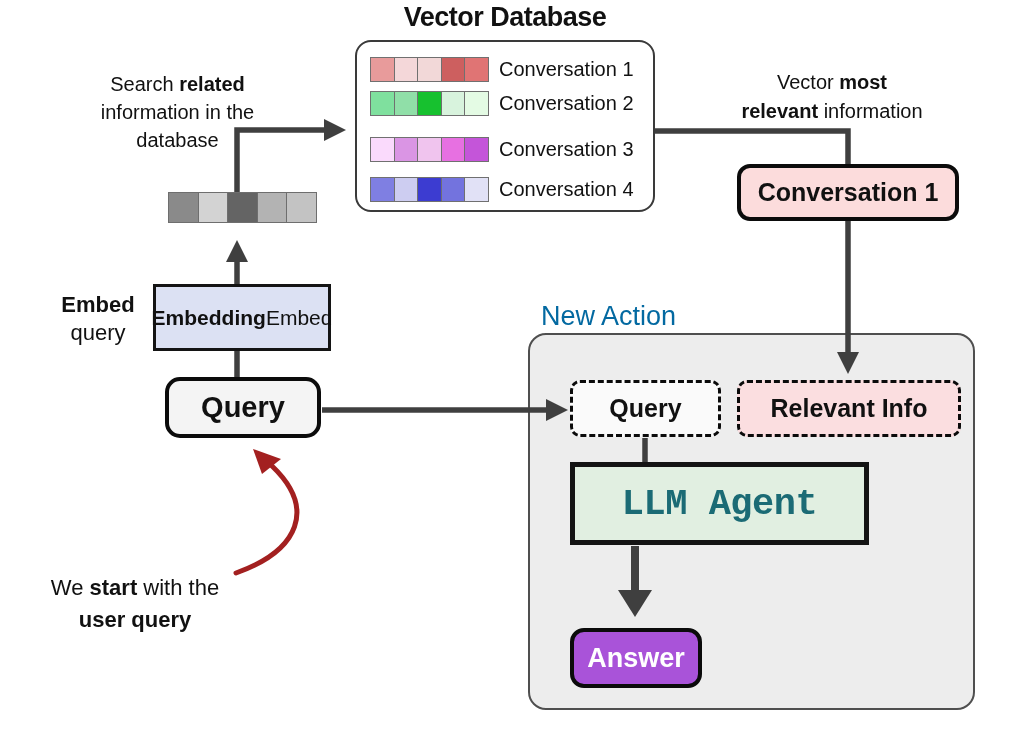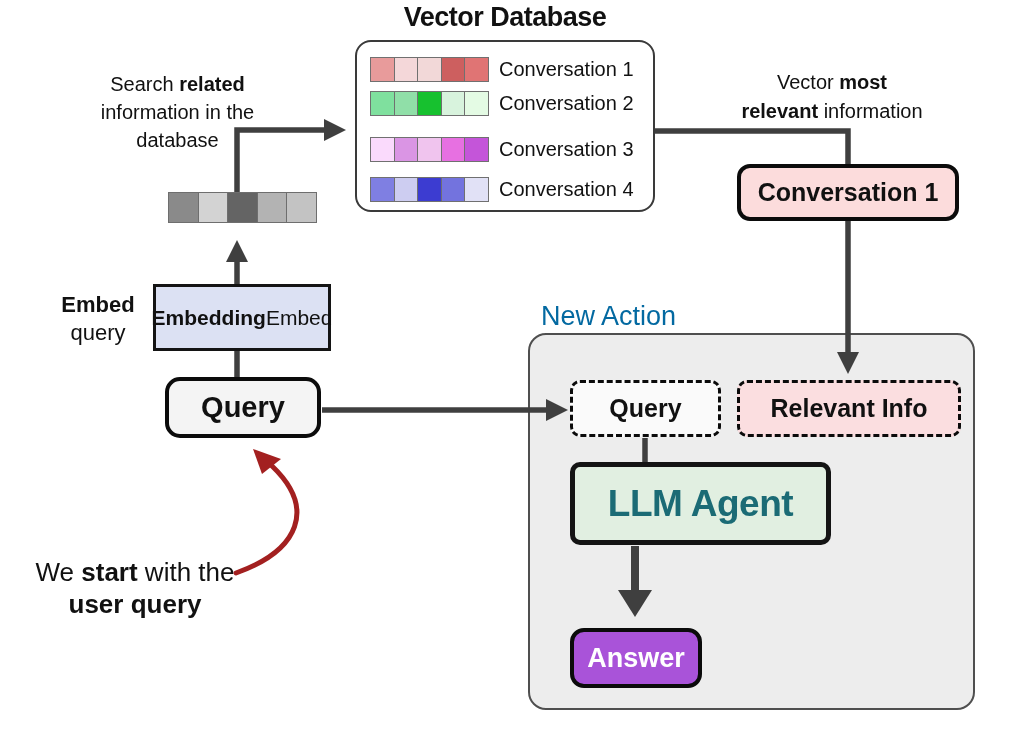--- a/index.html
+++ b/index.html
@@ -19,21 +19,21 @@
   .vdb-row { position:absolute; left:13px; display:flex; align-items:center; }
   .cellset { display:flex; }
   .cell { width:25px; height:25px; box-sizing:border-box; border:1.5px solid #707070; margin-left:-1.5px; }
   .cell:first-child { margin-left:0; }
   .row-label { font-size:20px; margin-left:10px; white-space:nowrap; }
 
   .note { text-align:center; }
   .search-note { left:55px; top:70px; width:245px; font-size:20px; line-height:28px; }
   .embed-note { left:48px; top:291px; width:100px; font-size:22px; line-height:28px; }
   .extract-note { left:712px; top:68px; width:240px; font-size:20px; line-height:29px; }
-  .start-note { left:35px; top:556px; width:200px; font-size:26px; line-height:32px; }
+  .start-note { left:35px; top:572px; width:200px; font-size:22px; line-height:32px; }
 
   .gray-vector { left:168px; top:192px; display:flex; }
   .gcell { width:31px; height:31px; box-sizing:border-box; border:1.5px solid #6e6e6e; margin-left:-1.5px; }
   .gcell:first-child { margin-left:0; }
 
   .flexc { display:flex; align-items:center; justify-content:center; text-align:center; box-sizing:border-box; }
 
   .embedding-model-box { left:153px; top:284px; width:178px; height:67px; border:3.5px solid #141414;
     font-size:21px; line-height:26px; flex-direction:row; }
   .query-box { left:165px; top:377px; width:156px; height:61px; border:4px solid #0b0b0b; border-radius:15px;
@@ -42,22 +42,22 @@
   .new-action-label { left:541px; top:301px; font-size:27px; color:#0369a1; }
   .new-action-container { left:528px; top:333px; width:447px; height:377px; box-sizing:border-box;
     border:2.5px solid #4f4f4f; border-radius:18px; }
 
   .conversation1-box { left:737px; top:164px; width:222px; height:57px; border:4px solid #0b0b0b;
     border-radius:13px; font-size:25px; font-weight:700; }
   .dashed-box { border:3.5px dashed #0b0b0b; border-radius:10px; font-size:25px; font-weight:700; }
   .inner-query-box { left:570px; top:380px; width:151px; height:57px; }
   .relevant-info-box { left:737px; top:380px; width:224px; height:57px; }
 
-  .llm-agent-box { left:570px; top:462px; width:261px; height:83px; border:5px solid #141414;
-    border-radius:10px; font-size:37px; font-weight:700; letter-spacing:-0.5px; }
+  .llm-agent-box { left:570px; top:462px; width:299px; height:83px; border:5px solid #141414;
+    border-radius:0; font-size:37px; font-weight:700; letter-spacing:-0.5px;font-family:Liberation Mono, monospace; }
   .answer-box { left:570px; top:628px; width:132px; height:60px; border:4px solid #0b0b0b;
     border-radius:14px; font-size:27px; font-weight:700; color:#ffffff; }
 
   svg.connectors { left:0; top:0; pointer-events:none; }
 </style>
 </head>
 <body>
 
 <div class="canvas">
 

